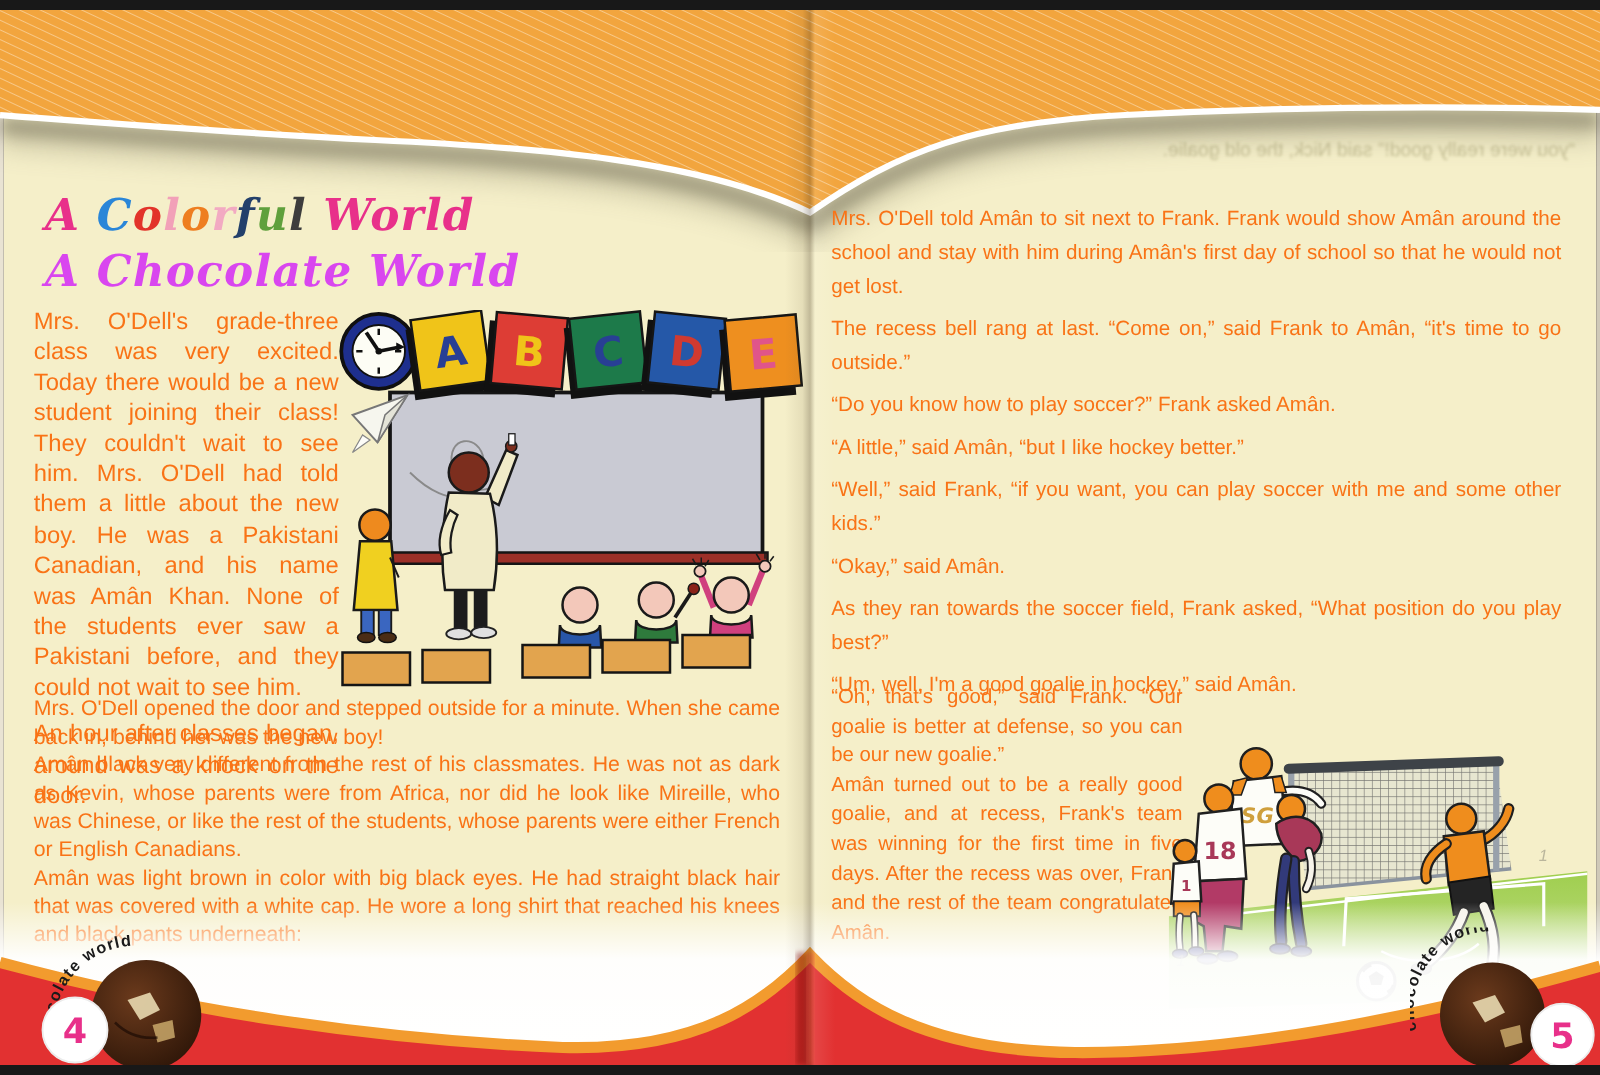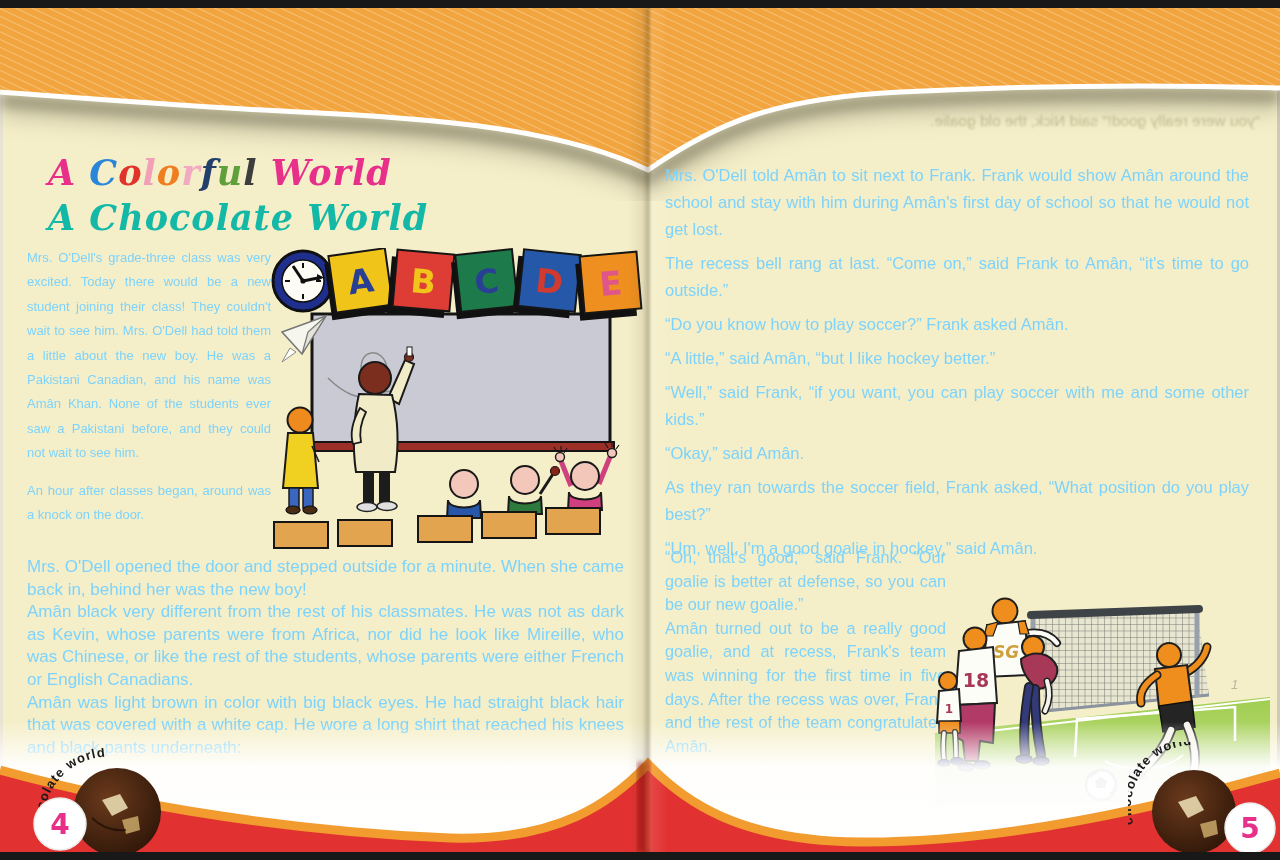--- a/index.html
+++ b/index.html
@@ -7,25 +7,25 @@
   .strip{position:absolute;left:0;width:1280px;background:#181818;}
   #paper{position:absolute;left:3px;top:8px;width:1274px;height:844px;background:#f5efc9;}
   .edgeL{position:absolute;left:0;top:8px;width:3px;height:844px;background:#e9e3d3;}
   .edgeR{position:absolute;right:0;top:8px;width:3px;height:844px;background:#cfc9b8;}
   #spine{position:absolute;left:628px;top:8px;width:40px;height:844px;
     background:linear-gradient(to right,rgba(0,0,0,0) 0%,rgba(90,70,40,.10) 35%,rgba(60,45,25,.28) 50%,rgba(255,255,250,.10) 60%,rgba(0,0,0,0) 100%);}
   svg{position:absolute;display:block;}
   .abs{position:absolute;}
   
   #title{left:36px;top:150px;line-height:45px;font-family:"DejaVu Serif",serif;
-         font-style:italic;font-weight:bold;font-size:35px;letter-spacing:1px;white-space:nowrap;margin-left:12px;}
-  #title .l2{color:#14b8a6;text-align:center;}
-  .body-text{color:#7dd3fc;text-align:justify;}
+         font-style:italic;font-weight:bold;font-size:35px;letter-spacing:1px;white-space:nowrap;}
+  #title .l2{color:#d946ef;text-align:center;}
+  .body-text{color:#f97316;text-align:justify;}
   .body-text p{margin:0;}
-  #lcol{left:27px;top:246px;width:244px;font-size:13px;line-height:24.4px;}
+  #lcol{left:27px;top:246px;width:244px;font-size:19px;line-height:24.4px;}
   #lcol p+p{margin-top:13px;}
   #lfull{left:27px;top:556px;width:597px;font-size:17px;line-height:22.6px;}
   #rfull{left:665px;top:162px;width:584px;font-size:16.5px;line-height:27px;}
   #rfull p{margin-bottom:7px;}
   #rnarrow{left:665px;top:546px;width:281px;font-size:16.3px;line-height:23.6px;}
   #ghost{left:878px;top:112px;width:382px;font-size:15.5px;color:#8d8758;opacity:.45;
          transform:scaleX(-1);filter:blur(1.1px);text-align:left;white-space:nowrap;}
 </style>
 </head>
 <body>

